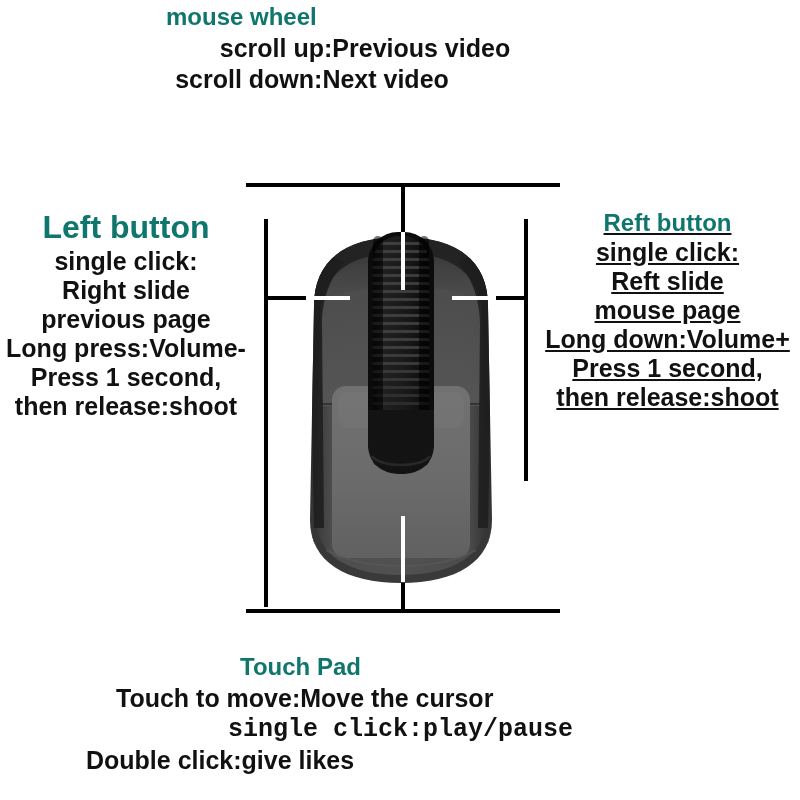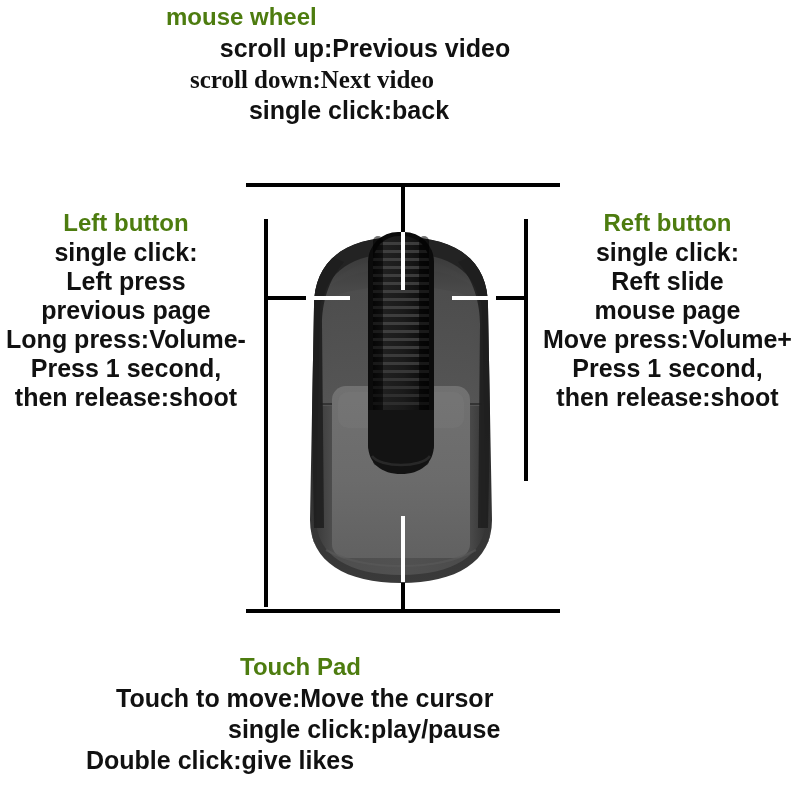--- a/index.html
+++ b/index.html
@@ -19,74 +19,75 @@
 
   
   .txt-block {
     position: absolute;
     font-weight: 700;
     color: #111111;
     line-height: 1.08;
     white-space: nowrap;
   }
   .txt-block .hdr {
-    color: #4d7c0f;
+    color: #0f766e;
     display: block;
   }
   .txt-block .ln {
     display: block;
   }
 
   
   #block-wheel {
     left: 0px;
     top: 4px;
     width: 520px;
     font-size: 25px;
     text-align: left;
   }
   #block-wheel .hdr { font-size: 24px; padding-left: 166px; margin-bottom: 5px; }
   #block-wheel .l1 { padding-left: 210px; }
-  #block-wheel .l2 { padding-left: 104px; font-family: Liberation Serif, serif; }
+  #block-wheel .l2 { padding-left: 104px; }
   #block-wheel .l3 { padding-left: 178px; }
   #block-wheel .ln { margin-bottom: 4px; text-align: center; }
 
   
   #block-left {
     left: 0px;
     top: 210px;
     width: 252px;
     font-size: 25px;
     text-align: center;
   }
-  #block-left .hdr { font-size: 24px; margin-bottom: 3px; }
+  #block-left .hdr { font-size: 32px; margin-bottom: 3px; }
   #block-left .ln { margin-bottom: 2px; }
 
   
   #block-right {
     left: 540px;
     top: 210px;
     width: 255px;
     font-size: 25px;
     text-align: center;
+    text-decoration: underline;
   }
   #block-right .hdr { font-size: 24px; margin-bottom: 3px; }
   #block-right .ln { margin-bottom: 2px; }
 
   
   #block-pad {
     left: 0px;
     top: 654px;
     width: 800px;
     font-size: 25px;
     text-align: left;
   }
   #block-pad .hdr { font-size: 24px; padding-left: 240px; margin-bottom: 5px; }
   #block-pad .l1 { padding-left: 116px; }
-  #block-pad .l2 { padding-left: 228px; }
+  #block-pad .l2 { padding-left: 228px; font-family: Liberation Mono, monospace; }
   #block-pad .l3 { padding-left: 366px; }
   #block-pad .l4 { padding-left: 86px; }
   #block-pad .ln { margin-bottom: 4px; }
 
   
   .rule {
     position: absolute;
     background: #000000;
   }
   .rule-white {
@@ -106,39 +107,38 @@
 </style>
 </head>
 <body>
 
 <div id="stage">
 
   <div class="txt-block" id="block-wheel">
     <span class="hdr">mouse wheel</span>
     <span class="ln l1">scroll up:Previous video</span>
     <span class="ln l2">scroll down:Next video</span>
-    <span class="ln l3">single click:back</span>
   </div>
 
   <div class="txt-block" id="block-left">
     <span class="hdr">Left button</span>
     <span class="ln">single click:</span>
-    <span class="ln">Left press</span>
+    <span class="ln">Right slide</span>
     <span class="ln">previous page</span>
     <span class="ln">Long press:Volume-</span>
     <span class="ln">Press 1 second,</span>
     <span class="ln">then release:shoot</span>
   </div>
 
   <div class="txt-block" id="block-right">
     <span class="hdr">Reft button</span>
     <span class="ln">single click:</span>
     <span class="ln">Reft slide</span>
     <span class="ln">mouse page</span>
-    <span class="ln">Move press:Volume+</span>
+    <span class="ln">Long down:Volume+</span>
     <span class="ln">Press 1 second,</span>
     <span class="ln">then release:shoot</span>
   </div>
 
   <div class="txt-block" id="block-pad">
     <span class="hdr">Touch Pad</span>
     <span class="ln l1">Touch to move:Move the cursor</span>
     <span class="ln l2">single click:play/pause</span>
     <span class="ln l4">Double click:give likes</span>
   </div>

